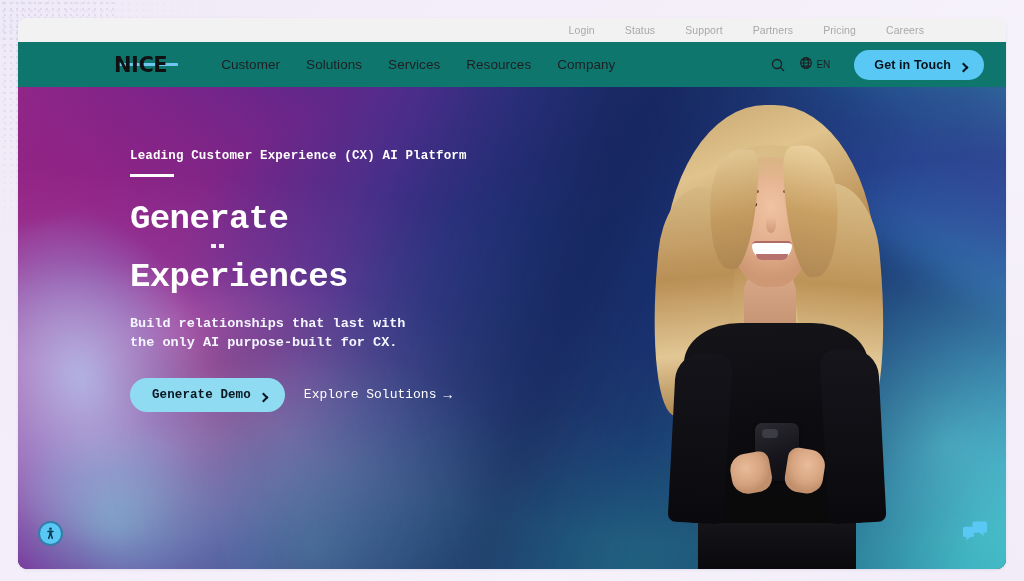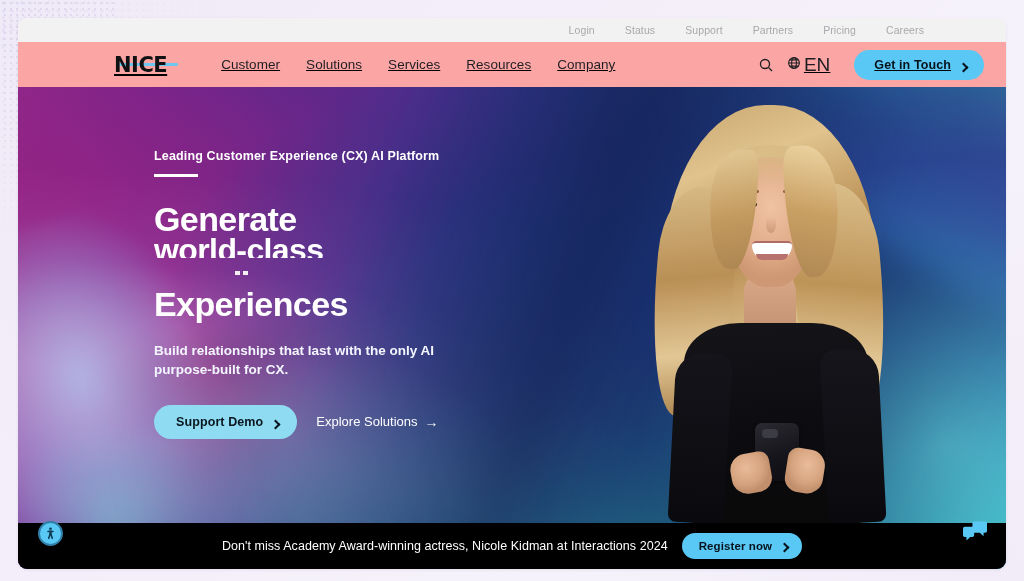--- a/index.html
+++ b/index.html
@@ -72,26 +72,25 @@
     font-size: 10.5px;
     color: #a9a9ad;
     letter-spacing: .1px;
     white-space: nowrap;
     cursor: pointer;
   }
 
   
   .main-header {
     height: 45px;
-    background: #fca5a5;
+    background: #0f766e;
     display: flex;
     align-items: center;
     padding: 0 22px 0 96px;
     position: relative;
-    text-decoration: underline;
   }
 
   
   .logo {
     position: relative;
     display: flex;
     align-items: center;
     height: 45px;
     cursor: pointer;
   }
@@ -144,21 +143,21 @@
   }
   .search-icon { width: 22px; height: 22px; margin-right: 10px; }
   .lang {
     display: flex;
     align-items: center;
     gap: 3px;
     cursor: pointer;
     margin-right: 24px;
   }
   .lang-label {
-    font-size: 19px;
+    font-size: 10px;
     color: #1e1e22;
   }
 
   .btn-pill {
     display: inline-flex;
     align-items: flex-end;
     gap: 9px;
     border-radius: 999px;
     cursor: pointer;
     white-space: nowrap;
@@ -246,24 +245,25 @@
     position: absolute;
     left: -40px; top: 330px;
     width: 300px; height: 230px;
     background: radial-gradient(55% 60% at 45% 45%, rgba(122,200,212,.60) 0%, rgba(110,180,205,0) 70%);
     filter: blur(10px);
   }
 
   
   .hero-copy {
     position: absolute;
-    left: 136px;
+    left: 112px;
     top: 62px;
     width: 420px;
     z-index: 6;
+    font-family: Liberation Mono, monospace;
   }
   .eyebrow {
     font-size: 12.5px;
     font-weight: 700;
     color: #ffffff;
     letter-spacing: .15px;
   }
   .eyebrow-rule {
     width: 44px;
     height: 2.6px;
@@ -685,49 +685,41 @@
         <div class="m-hand-r"></div>
       </div>
 
       <div class="hero-copy">
 
         <div class="eyebrow">Leading Customer Experience (CX) AI Platform</div>
         <div class="eyebrow-rule"></div>
 
         <div class="headline">
           <div class="hl-line hl-1">Generate</div>
-          <div class="hl-line hl-2">world-class</div>
           <div class="hl-residue">
             <span></span>
               <span></span>
           </div>
           <div class="hl-line hl-3">Experiences</div>
         </div>
 
         <div class="subhead">Build relationships that last with the only AI purpose-built for CX.</div>
 
         <div class="cta-row">
           <span class="btn-pill request-demo">
-            <span>Support Demo</span>
+            <span>Generate Demo</span>
             <span class="chev"></span>
           </span>
           <span class="explore">
             <span>Explore Solutions</span>
             <span class="arrow-r">→</span>
           </span>
         </div>
       </div>
 
-      <div class="promo">
-        <span class="promo-text">Don't miss Academy Award-winning actress, Nicole Kidman at Interactions 2024</span>
-        <span class="btn-pill register-now">
-          <span>Register now</span>
-          <span class="chev"></span>
-        </span>
-      </div>
 
       <div class="a11y-widget">
         <svg width="15" height="15" viewBox="0 0 24 24" fill="#0b3b52">
           <circle cx="12" cy="4.3" r="2.1"></circle>
           <path d="M12 7.2c-2.9 0-5.6.7-5.6 1.7 0 .9 1.9 1.3 3.9 1.5l-.9 4.2-1.5 4.6c-.2.7.2 1.3.9 1.5.7.2 1.3-.2 1.5-.9l1.7-4.6 1.7 4.6c.2.7.9 1.1 1.5.9.7-.2 1.1-.9.9-1.5l-1.5-4.6-.9-4.2c2-.2 3.9-.6 3.9-1.5 0-1-2.7-1.7-5.6-1.7z"></path>
         </svg>
       </div>
 
       <div class="chat-widget">
         <svg width="24" height="22" viewBox="0 0 28 24" fill="#5ac8f5">

